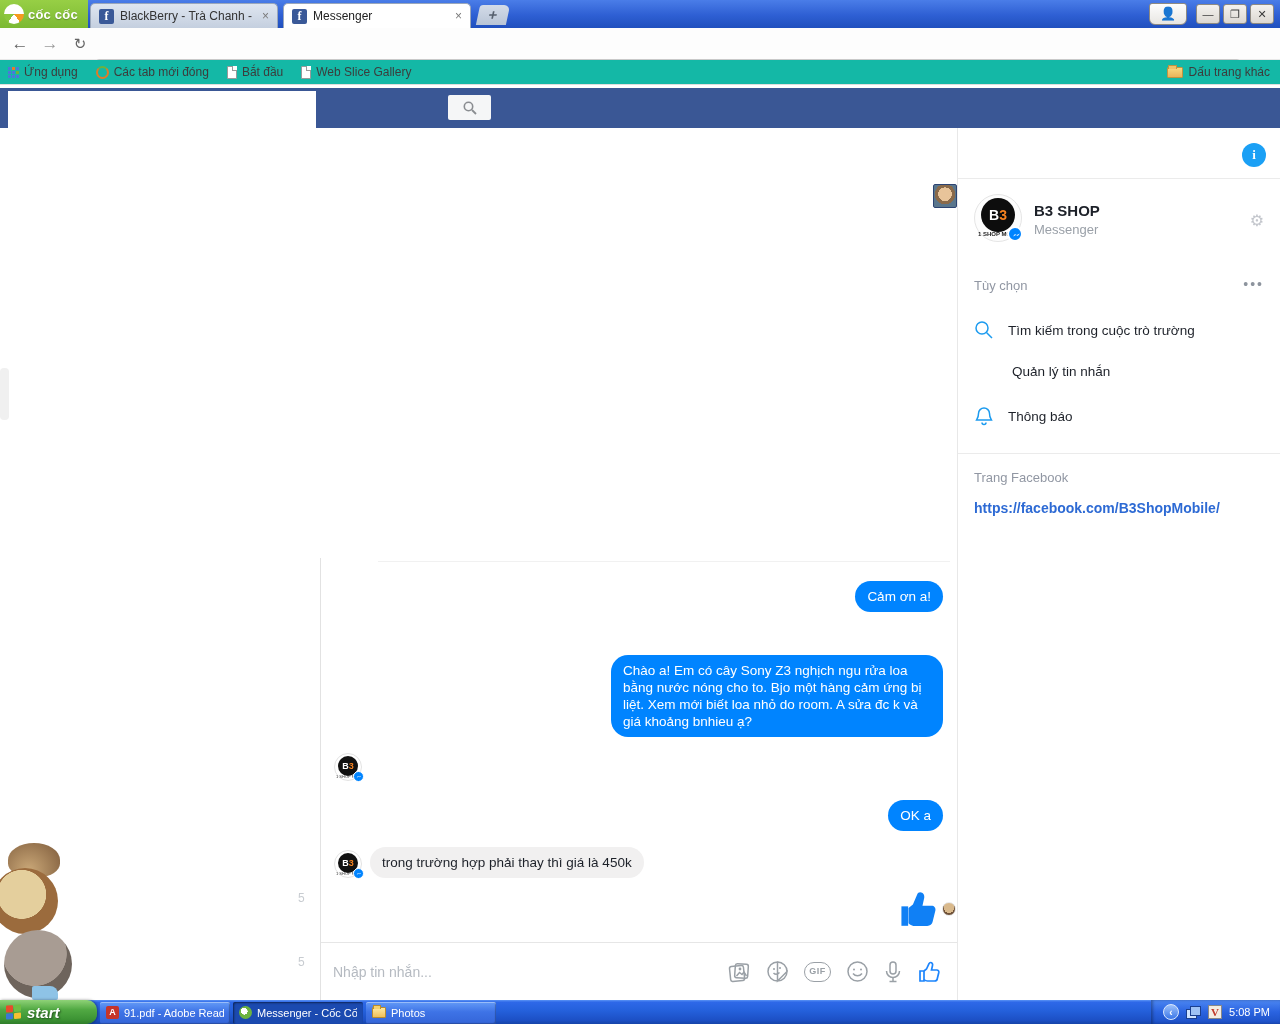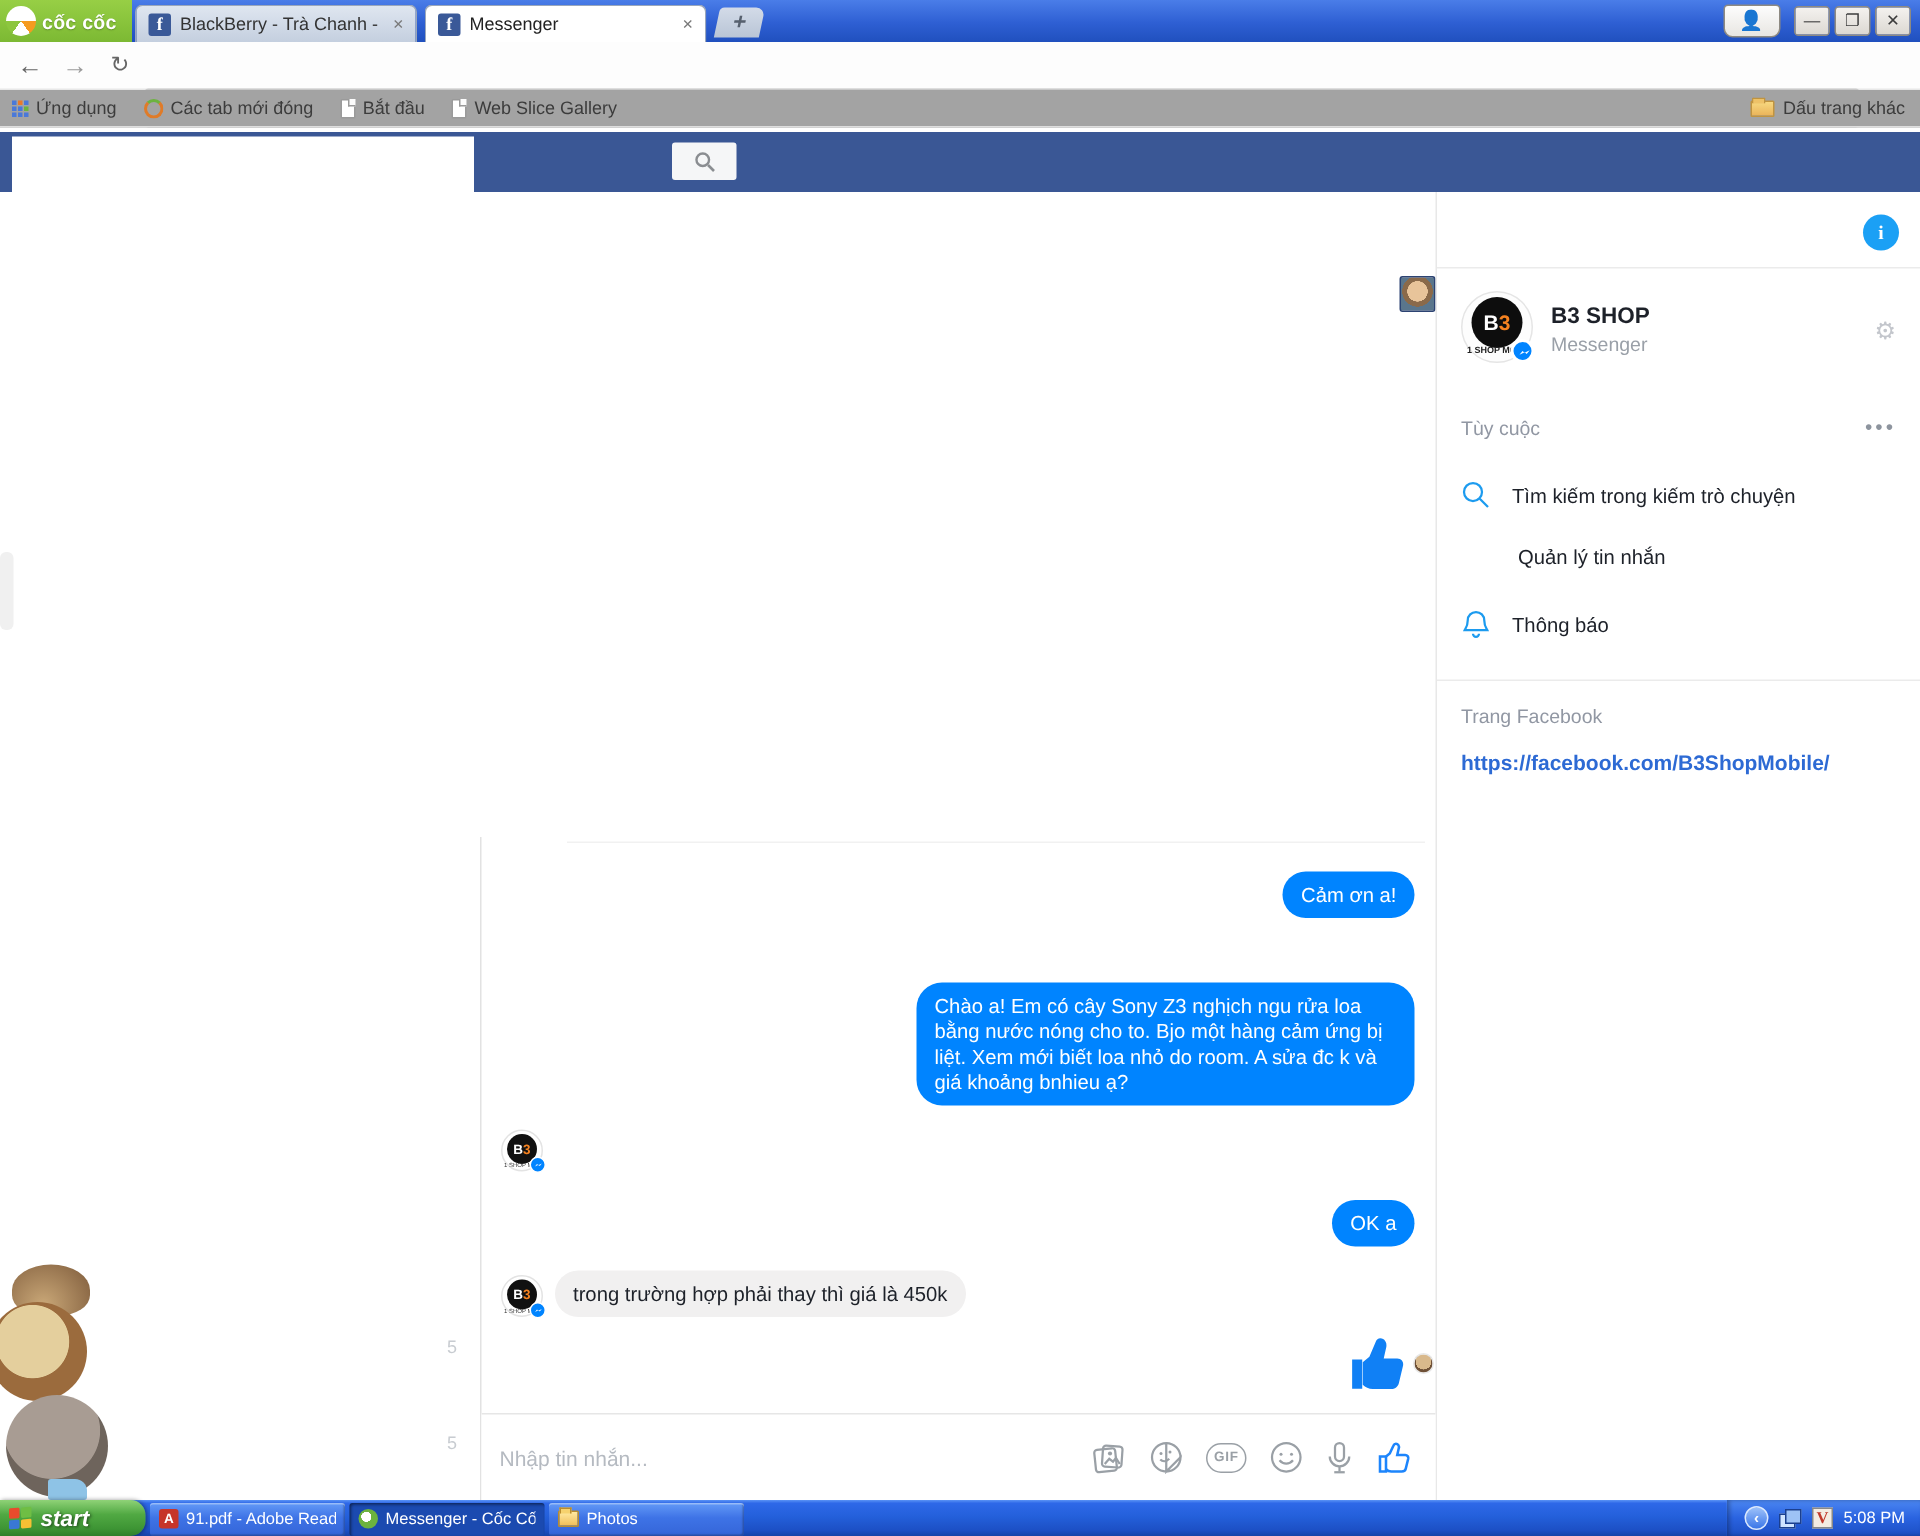--- a/index.html
+++ b/index.html
@@ -39,21 +39,21 @@
   .urlbar { position:absolute; left:96px; top:31px; width:1144px; height:26px; background:#fff; border:1px solid #c9c9c9;
     border-radius:3px; display:flex; align-items:center; padding:0 6px; }
   .lock-icon { color:#2e9b43; font-size:13px; margin-right:5px; }
   .url-text { flex:1; border:none; outline:none; font-size:14px; color:#4a4a4a; font-family:"Liberation Sans",sans-serif; background:transparent; }
   .url-accent { color:#31a345; font-weight:bold; font-size:14px; margin:0 8px 0 0; }
   .url-star { color:#b9b9b9; font-size:15px; margin-right:6px; }
   .url-dl { width:22px; height:22px; background:#d9d9d9; border-radius:2px; color:#6b6b6b; text-align:center; line-height:21px; font-size:13px; }
   .toolbar-dl { position:absolute; right:10px; top:34px; color:#5c5c5c; font-size:15px; }
 
   
-  .bookmarksbar { position:absolute; left:0; top:60px; width:1280px; height:25px; background:#a3a3a3;
+  .bookmarksbar { position:absolute; left:0; top:60px; width:1280px; height:25px; background:#14b8a6;
     border-bottom:1px solid #dedede; display:flex; align-items:center; font-size:12px; color:#3c3c3c; padding-left:8px; gap:18px; }
   .bm-item { display:flex; align-items:center; gap:5px; }
   .bm-grid { display:grid; grid-template-columns:repeat(3,3px); grid-gap:1px; }
   .bm-grid i { width:3px; height:3px; background:#4a79d9; }
   .bm-grid i:nth-child(2){background:#e8792c;} .bm-grid i:nth-child(6){background:#6cb33f;}
   .bm-clock { width:13px; height:13px; border:2px solid #e07b28; border-top-color:#6cb33f; border-radius:50%; }
   .bm-page { width:10px; height:13px; border:1px solid #9a9a9a; border-radius:1px; background:#fff; position:relative; }
   .bm-page::after { content:""; position:absolute; right:-1px; top:-1px; width:4px; height:4px; background:#fcfcfc; border-left:1px solid #9a9a9a; border-bottom:1px solid #9a9a9a; }
   .bm-right { margin-left:auto; margin-right:10px; display:flex; align-items:center; gap:6px; }
   .bm-folder { width:16px; height:11px; background:linear-gradient(180deg,#f7d880,#eab45a); border:1px solid #c09440; border-radius:1px; position:relative; }
@@ -407,29 +407,29 @@
       <span class="b3-badge">
         <svg width="9" height="9" viewBox="0 0 9 9">
             <path d="M1 5.5l2-2.5 1.4 1.2L7.8 2.5l-2 2.5-1.4-1.2z" fill="#fff"></path>
           </svg>
       </span>
     </div>
     <div class="sb-title">B3 SHOP</div>
     <div class="sb-sub">Messenger</div>
     <div class="gear">⚙</div>
 
-    <div class="sb-section opt-header">Tùy cuộc</div>
+    <div class="sb-section opt-header">Tùy chọn</div>
     <div class="sb-dots">•••</div>
 
     <div class="opt-row o0">
       <svg width="20" height="20" viewBox="0 0 20 20">
           <circle cx="8" cy="8" r="6" fill="none" stroke="#1c9bef" stroke-width="1.5"></circle>
           <line x1="12.5" y1="12.5" x2="18" y2="18" stroke="#1c9bef" stroke-width="1.5"></line>
         </svg>
-      <span>Tìm kiếm trong kiếm trò chuyện</span>
+      <span>Tìm kiếm trong cuộc trò trường</span>
     </div>
     <div class="opt-row o1">
       <span>Quản lý tin nhắn</span>
     </div>
     <div class="opt-row o2">
       <svg width="20" height="20" viewBox="0 0 20 20">
           <path d="M10 2a5.5 5.5 0 0 0-5.5 5.5c0 4-1.5 5.5-2 6.5h15c-.5-1-2-2.5-2-6.5A5.5 5.5 0 0 0 10 2z" fill="none" stroke="#1c9bef" stroke-width="1.5"></path>
           <path d="M8 16.5a2 2 0 0 0 4 0" fill="none" stroke="#1c9bef" stroke-width="1.5"></path>
         </svg>
       <span>Thông báo</span>

